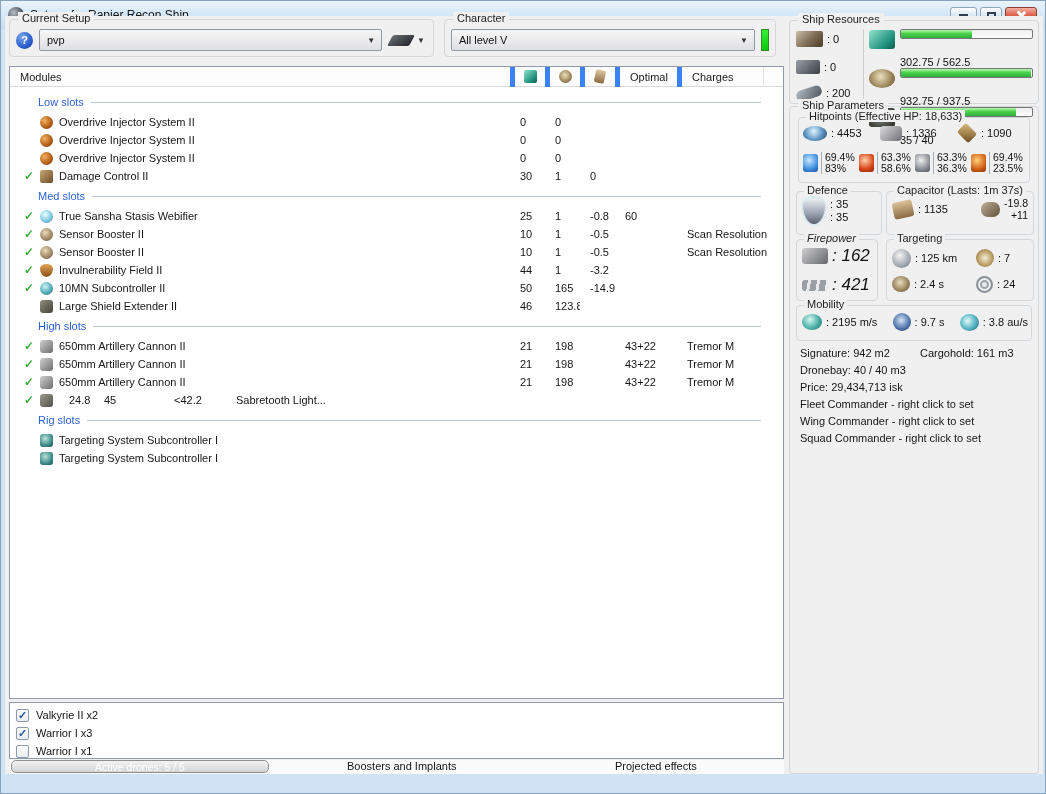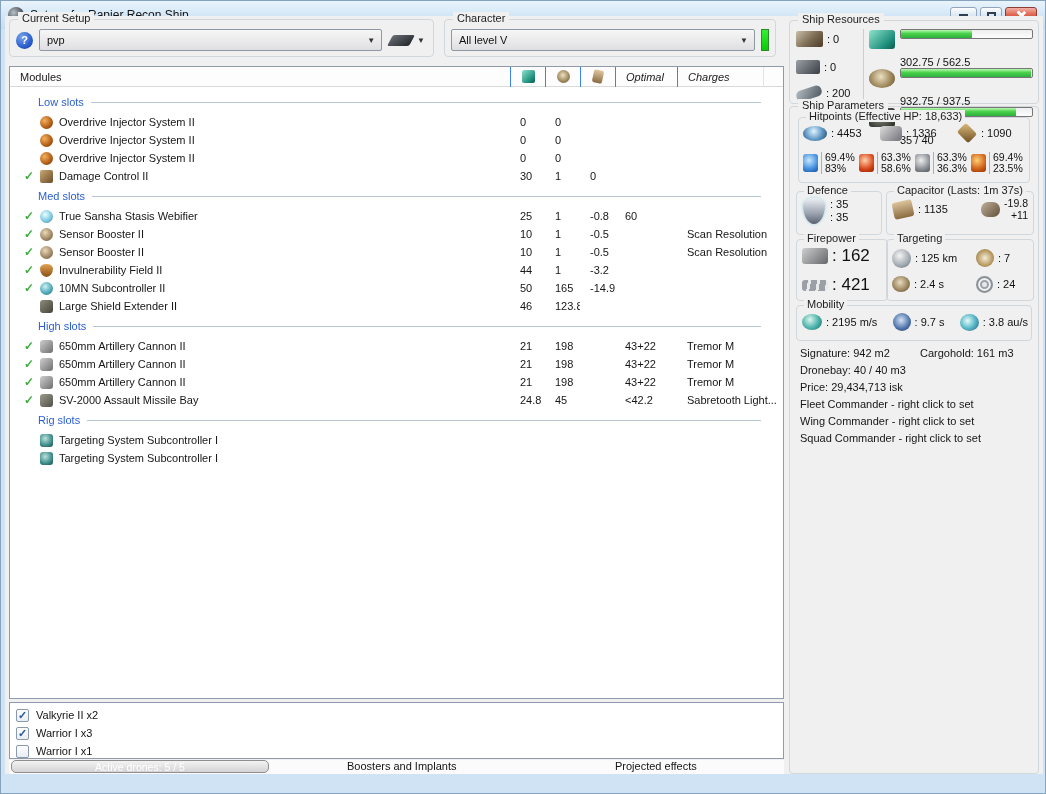--- a/index.html
+++ b/index.html
@@ -42,21 +42,21 @@
   .combo .arrow{position:absolute;right:6px;top:7px;font-size:8px;color:#333;line-height:1;}
   .ship-btn{display:flex;align-items:center;gap:5px;flex:none;padding:0 2px;}
   .ship-glyph{width:22px;height:11px;background:linear-gradient(135deg,#6a6e74,#23262b);transform:skewX(-28deg);border-radius:2px;}
   .ship-btn .arrow{font-size:8px;color:#333;}
   .skill-bar{width:8px;height:22px;background:linear-gradient(180deg,#35ef35,#0ac80a);border:1px solid #2f8a2f;flex:none;}
 
   
   #modules-panel{position:absolute;left:4px;top:50px;width:775px;height:633px;background:#fff;border:1px solid #8f9bab;}
   #modules-header{height:20px;display:flex;align-items:center;border-bottom:1px solid #d9d9d9;background:#fdfdfd;font-size:11px;color:#1a1a1a;}
   #modules-header .mh-title{flex:1;padding-left:10px;}
-  .mh-cell{height:20px;display:flex;align-items:center;border-left:1px solid #3b82f6;flex:none;font-style:italic;}
+  .mh-cell{height:20px;display:flex;align-items:center;border-left:5px solid #3b82f6;flex:none;}
   .mh-icon-cell{width:35px;justify-content:center;}
   .mh-opt{width:62px;padding-left:10px;} .mh-chg{width:86px;padding-left:10px;} .mh-gut{width:20px;border-left:1px solid #e4e4e4;height:20px;}
   #modules-body{height:612px;overflow:hidden;padding-top:4px;}
 
   .slot-section{height:22px;display:flex;align-items:center;padding-left:28px;}
   .slot-label{color:#2a5fd0;font-size:11px;white-space:nowrap;}
   .slot-rule{flex:1;height:1px;background:#b9c6d5;margin:0 22px 0 7px;}
 
   .mod-row{height:18px;display:flex;align-items:center;padding-left:14px;font-size:11px;color:#161616;}
   .mod-check{width:16px;flex:none;color:#3cae3c;font-size:12px;font-weight:bold;line-height:1;}
@@ -125,21 +125,21 @@
     border-radius:50% 50% 50% 50%/28% 28% 72% 72%;box-shadow:0 0 3px #8fd8e8;}
   .def-vals{font-size:11px;line-height:13px;color:#111;}
 
   #gb-capacitor{left:96px;top:84px;width:148px;height:44px;}
   #cap-inner{position:absolute;left:6px;top:5px;right:5px;display:flex;align-items:center;}
   .capacitor-icon{width:20px;height:17px;background:linear-gradient(180deg,#dcc49c,#8a6a40);border-radius:3px;transform:rotate(-12deg);}
   #cap-amount{font-size:11px;color:#111;margin-left:5px;flex:1;}
   .cap-delta-icon{width:19px;height:15px;background:linear-gradient(135deg,#c0b09a,#60503a);border-radius:7px;}
   .cap-delta-vals{font-size:10.5px;line-height:12px;color:#111;text-align:right;margin-left:4px;}
 
-  #gb-firepower{left:6px;top:132px;width:92px;height:62px;}
+  #gb-firepower{left:6px;top:132px;width:82px;height:62px;font-style:italic;}
   #fp-inner{position:absolute;left:5px;top:6px;right:3px;display:flex;flex-direction:column;gap:9px;}
   .fp-row{display:flex;align-items:center;gap:4px;font-size:17px;color:#111;}
   .volley-icon{width:26px;height:16px;background:linear-gradient(135deg,#cfcfcf,#64666a);border-radius:3px;}
   .dps-icon{width:26px;height:11px;background:repeating-linear-gradient(100deg,#9aa0a6 0 6px,#e8eaec 6px 9px);border-radius:3px;}
 
   #gb-targeting{left:96px;top:132px;width:148px;height:62px;}
   #tg-grid{position:absolute;left:5px;top:5px;right:3px;bottom:3px;display:grid;grid-template-columns:84px 1fr;grid-template-rows:1fr 1fr;}
   .tg-cell{display:flex;align-items:center;gap:4px;font-size:11px;color:#111;}
   .targeting-range-icon{width:19px;height:19px;border-radius:50%;background:radial-gradient(circle at 40% 35%, #f4f4f4, #a0a8b0 60%, #606870);}
   .max-targets-icon{width:18px;height:18px;border-radius:50%;background:radial-gradient(circle at 50% 50%, #f4ecd8, #b89a60 60%, #705c34);}
@@ -376,21 +376,20 @@
             <span class="mod-name">650mm Artillery Cannon II</span>
             <span class="mod-col col-cpu">21</span>
             <span class="mod-col col-pg">198</span>
             <span class="mod-col col-cap"></span>
             <span class="mod-col col-optimal">43+22</span>
             <span class="mod-col col-charges">Tremor M</span>
           </div>
           <div class="mod-row">
             <span class="mod-check">✓</span>
             <span class="icon mod-icon missile-bay-icon"></span>
-            <span class="mod-name">SV-2000 Assault Missile Bay</span>
             <span class="mod-col col-cpu">24.8</span>
             <span class="mod-col col-pg">45</span>
             <span class="mod-col col-cap"></span>
             <span class="mod-col col-optimal">&lt;42.2</span>
             <span class="mod-col col-charges">Sabretooth Light...</span>
           </div>
           <div class="slot-section">
             <span class="slot-label">Rig slots</span>
             <span class="slot-rule"></span>
           </div>

